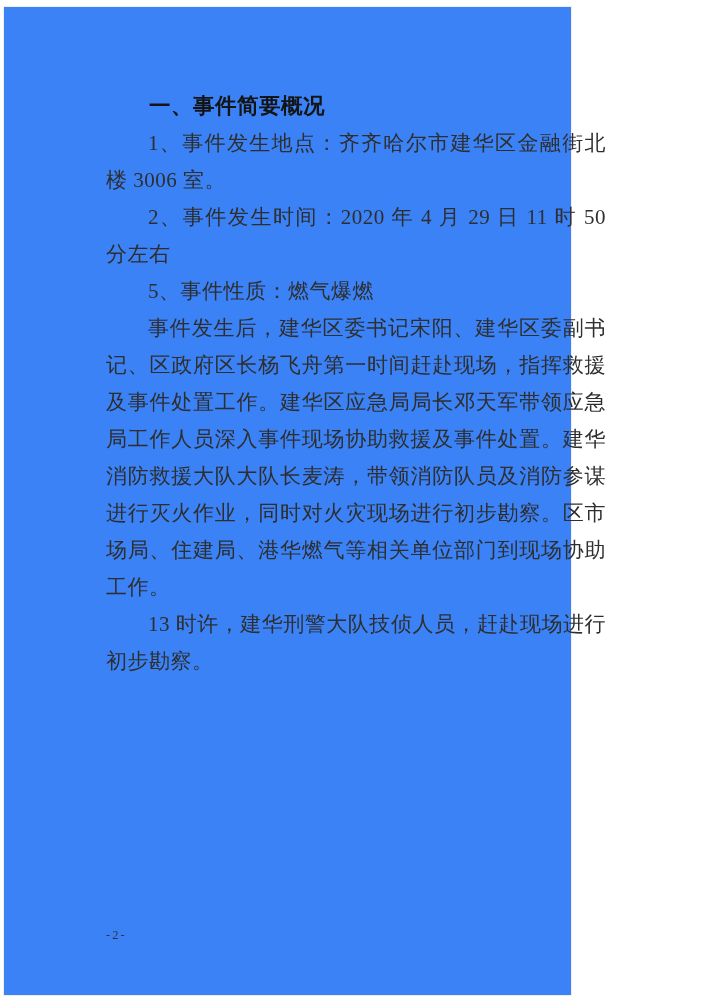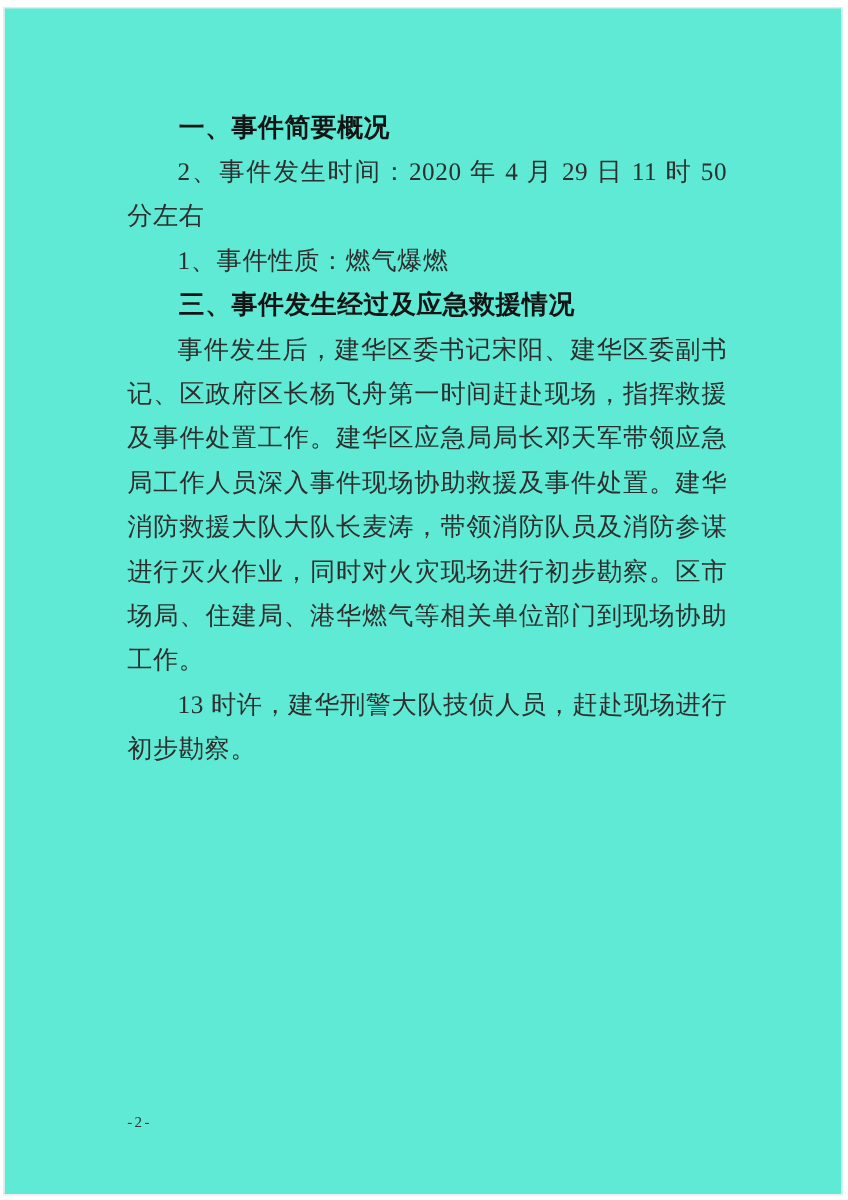--- a/index.html
+++ b/index.html
@@ -8,23 +8,23 @@
     background: #ffffff;
     width: 707px;
     height: 1000px;
     overflow: hidden;
     font-family: "Liberation Serif", "DejaVu Serif", serif;
   }
   .page {
     position: absolute;
     left: 3px;
     top: 6px;
-    width: 699px;
+    width: 569px;
     height: 990px;
-    background: #5eead4;
+    background: #3b82f6;
     border: 1px solid #efefef;
     box-sizing: border-box;
   }
   .content {
     position: absolute;
     left: 102px;
     top: 81px;
     width: 500px;
   }
   .content p {
@@ -58,20 +58,20 @@
     color: #333333;
     font-family: "Liberation Serif", "DejaVu Serif", serif;
   }
 </style>
 </head>
 <body>
 
 <div class="page">
   <div class="content" id="doc-body">
       <p class="heading">一、事件简要概况</p>
+      <p class="body">1、事件发生地点：齐齐哈尔市建华区金融街北楼 3006 室。</p>
       <p class="body">2、事件发生时间：2020 年 4 月 29 日 11 时 50 分左右</p>
-      <p class="body">1、事件性质：燃气爆燃</p>
-      <p class="heading">三、事件发生经过及应急救援情况</p>
+      <p class="body">5、事件性质：燃气爆燃</p>
       <p class="body">事件发生后，建华区委书记宋阳、建华区委副书记、区政府区长杨飞舟第一时间赶赴现场，指挥救援及事件处置工作。建华区应急局局长邓天军带领应急局工作人员深入事件现场协助救援及事件处置。建华消防救援大队大队长麦涛，带领消防队员及消防参谋进行灭火作业，同时对火灾现场进行初步勘察。区市场局、住建局、港华燃气等相关单位部门到现场协助工作。</p>
       <p class="body">13 时许，建华刑警大队技侦人员，赶赴现场进行初步勘察。</p>
     </div>
   <div class="page-number">-2-</div>
 </div>
 
 </body></html>

